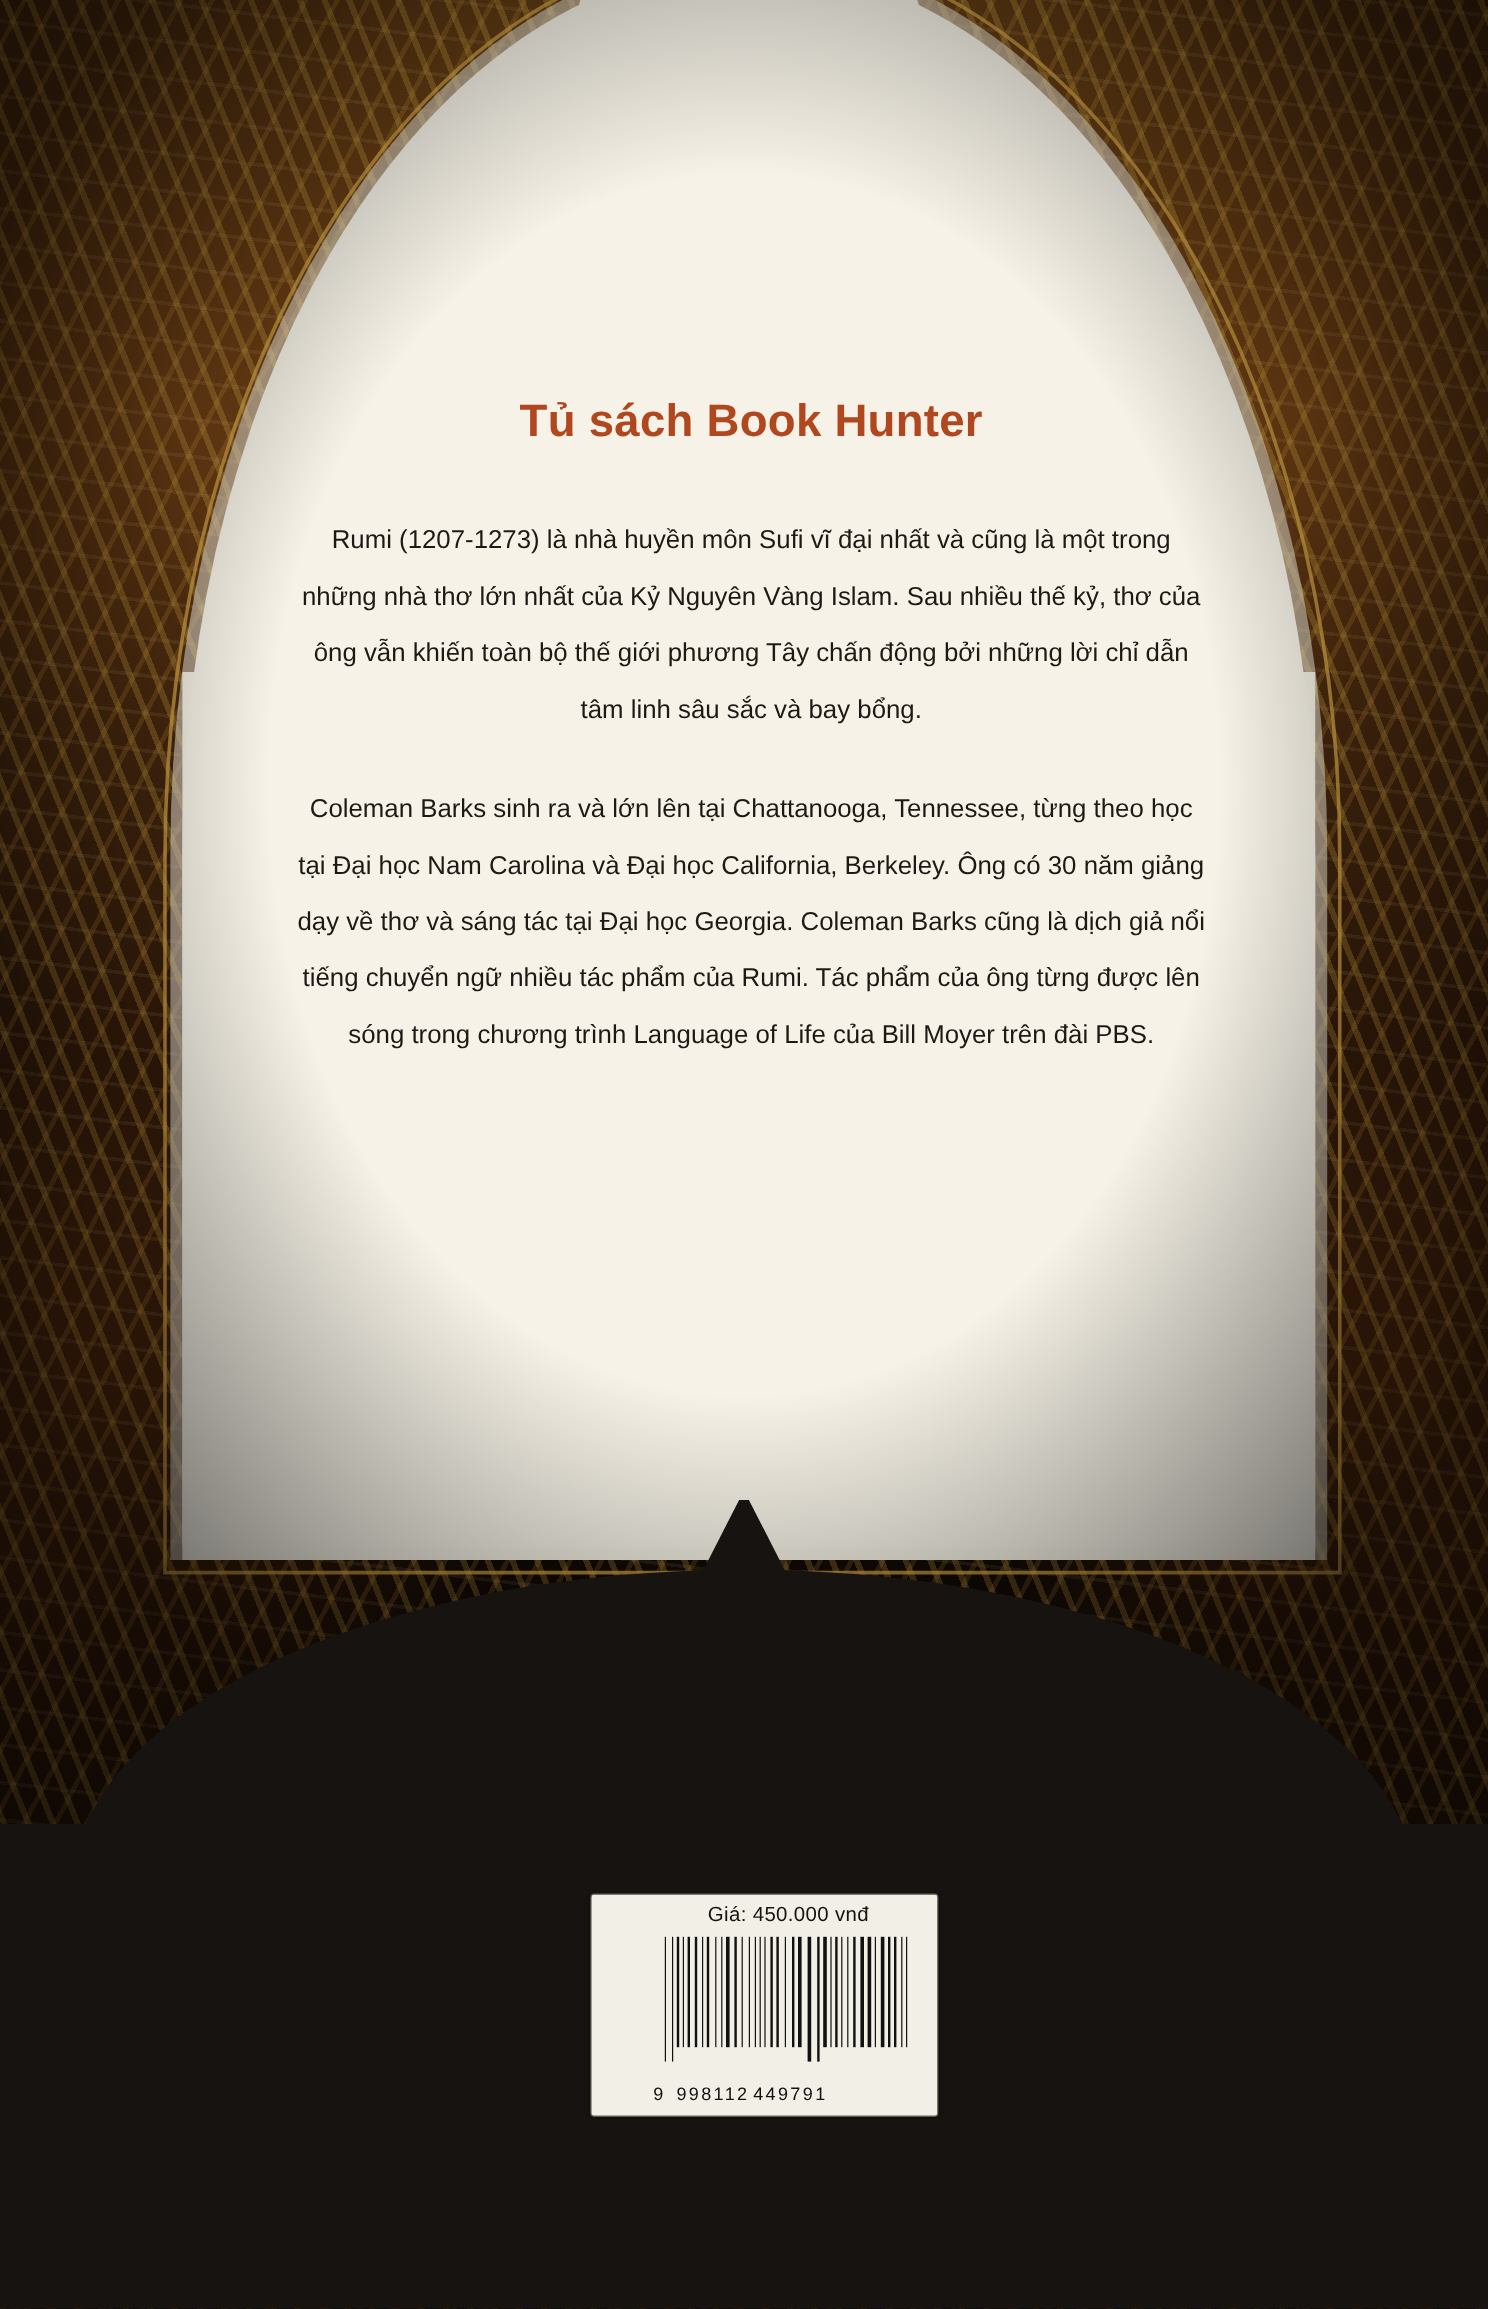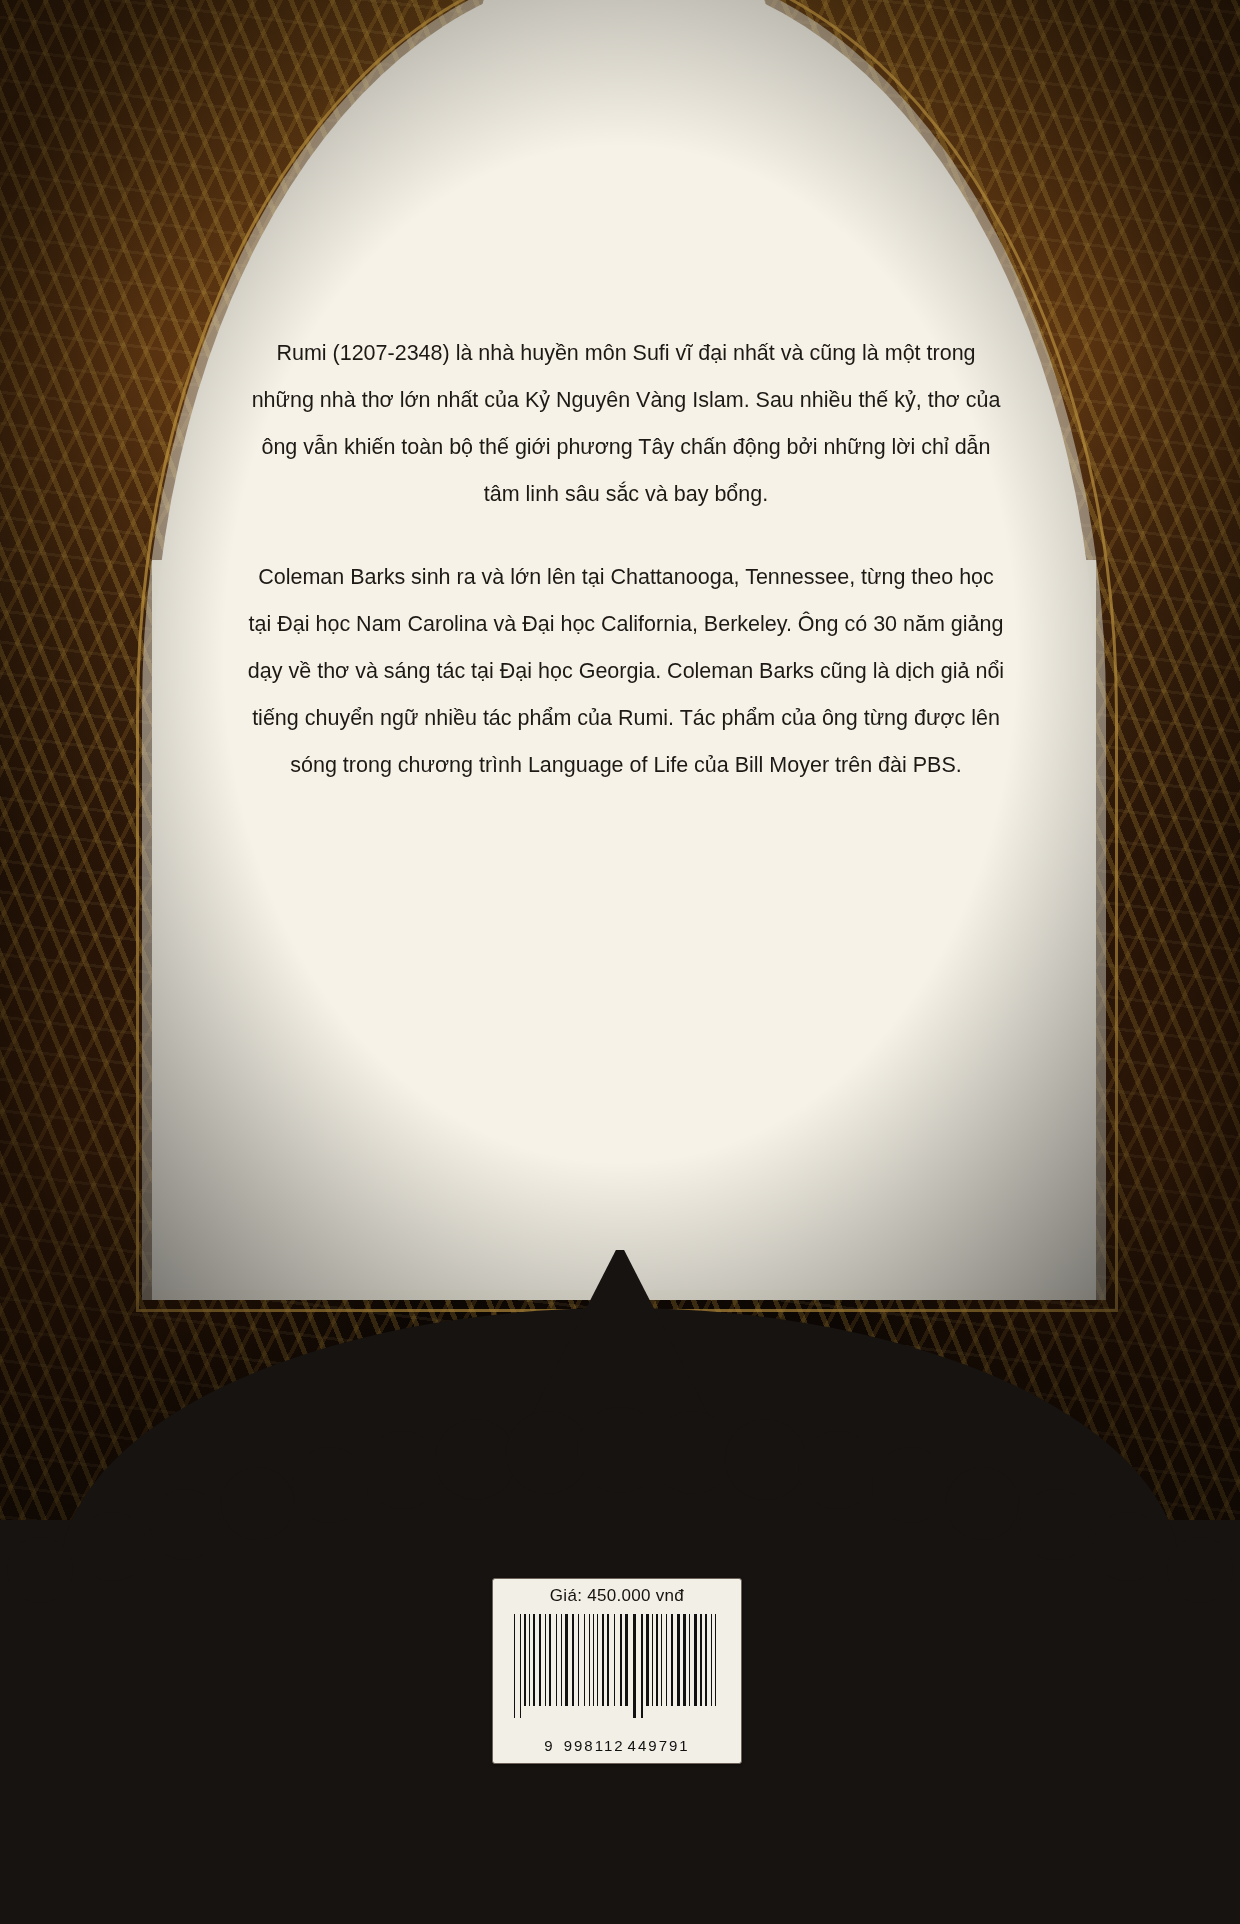--- a/index.html
+++ b/index.html
@@ -172,20 +172,21 @@
     position: absolute;
     left: 492px;
     top: 1578px;
     width: 248px;
     height: 184px;
     background: #f2efe6;
     border: 1px solid #6c6257;
     border-radius: 3px;
     box-shadow: 0 1px 3px rgba(0,0,0,0.5);
     overflow: hidden;
+    padding-left: 40px;
   }
   .price {
     text-align: center;
     font-size: 17px;
     color: #15120f;
     padding-top: 7px;
     letter-spacing: .3px;
   }
   .bars {
     position: relative;
@@ -221,21 +222,22 @@
 
   <div class="frame-bg"></div>
   <div class="frame-tex"></div>
 
   <div class="arch-body"></div>
   <div class="arch"></div>
   <div class="arch-outline"></div>
   <div class="frame-dark-inner"></div>
 
   <div class="content">
-    <p class="para">Rumi (1207-2348) là nhà huyền môn Sufi vĩ đại nhất và cũng là một trong những nhà thơ lớn nhất của Kỷ Nguyên Vàng Islam. Sau nhiều thế kỷ, thơ của ông vẫn khiến toàn bộ thế giới phương Tây chấn động bởi những lời chỉ dẫn tâm linh sâu sắc và bay bổng.</p>
+    <h1 class="series-title">Tủ sách Book Hunter</h1>
+    <p class="para">Rumi (1207-1273) là nhà huyền môn Sufi vĩ đại nhất và cũng là một trong những nhà thơ lớn nhất của Kỷ Nguyên Vàng Islam. Sau nhiều thế kỷ, thơ của ông vẫn khiến toàn bộ thế giới phương Tây chấn động bởi những lời chỉ dẫn tâm linh sâu sắc và bay bổng.</p>
     <p class="para left">Coleman Barks sinh ra và lớn lên tại Chattanooga, Tennessee, từng theo học tại Đại học Nam Carolina và Đại học California, Berkeley. Ông có 30 năm giảng dạy về thơ và sáng tác tại Đại học Georgia. Coleman Barks cũng là dịch giả nổi tiếng chuyển ngữ nhiều tác phẩm của Rumi. Tác phẩm của ông từng được lên sóng trong chương trình Language of Life của Bill Moyer trên đài PBS.</p>
   </div>
 
   <div class="dome-wrap">
     <div class="dome-base"></div>
     <div class="dome"></div>
     <div class="dome-tip"></div>
     <div class="scallops" id="scallops">
         <div class="scallop" style="width: 66px; height: 66px; left: 7px; top: 137px;"></div>
         <div class="scallop" style="width: 68.5px; height: 68.5px; left: 78.25px; top: 112.339px;"></div>

